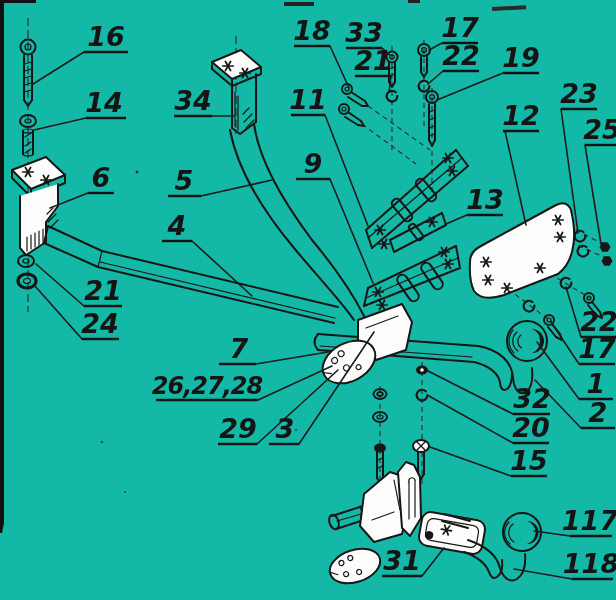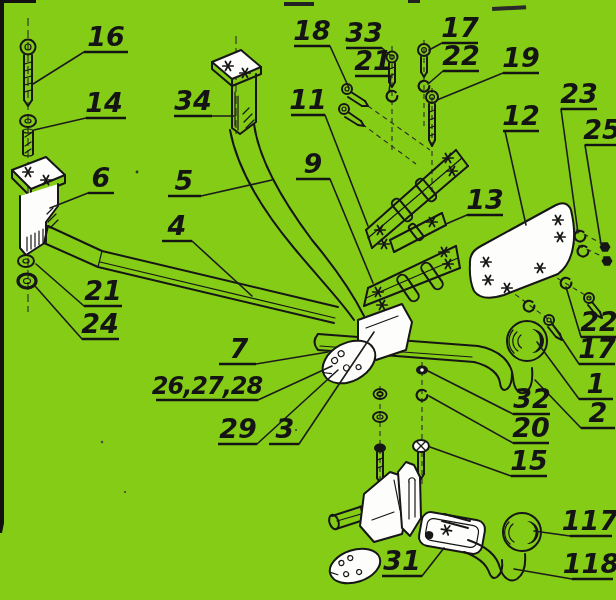--- a/index.html
+++ b/index.html
@@ -1,18 +1,18 @@
 <!DOCTYPE html>
 <html><head>
 <meta charset="utf-8">
 <style>
   html,body{margin:0;padding:0;background:#e8e8e4;}
   .page{
     position:relative;width:616px;height:600px;margin:0 auto;
-    background:#84cc16;overflow:hidden;
+    background:#14b8a6;overflow:hidden;
     font-family:"DejaVu Sans",sans-serif;
   }
   svg{display:block}
   .ink{stroke:#161616;fill:none;stroke-width:2;stroke-linecap:round;stroke-linejoin:round}
   .thin{stroke:#161616;fill:none;stroke-width:1.2;stroke-linecap:round}
   .dash{stroke:#2a2a2a;fill:none;stroke-width:1.1;stroke-dasharray:8 4}
   .dash2{stroke:#2a2a2a;fill:none;stroke-width:1.1;stroke-dasharray:5 4}
   .wht{fill:#fdfdfb}
   .blk{fill:#161616;stroke:none}
   .callout text{

